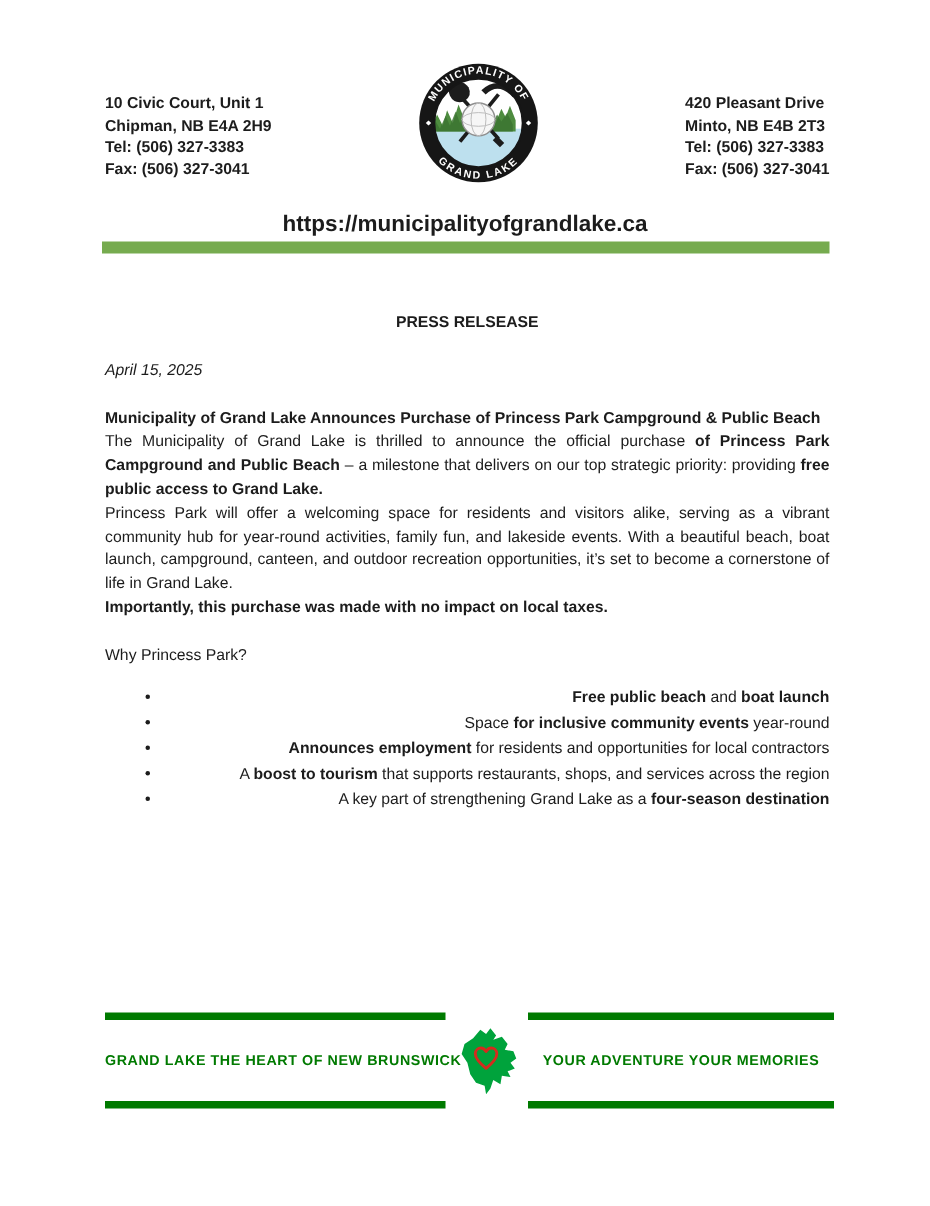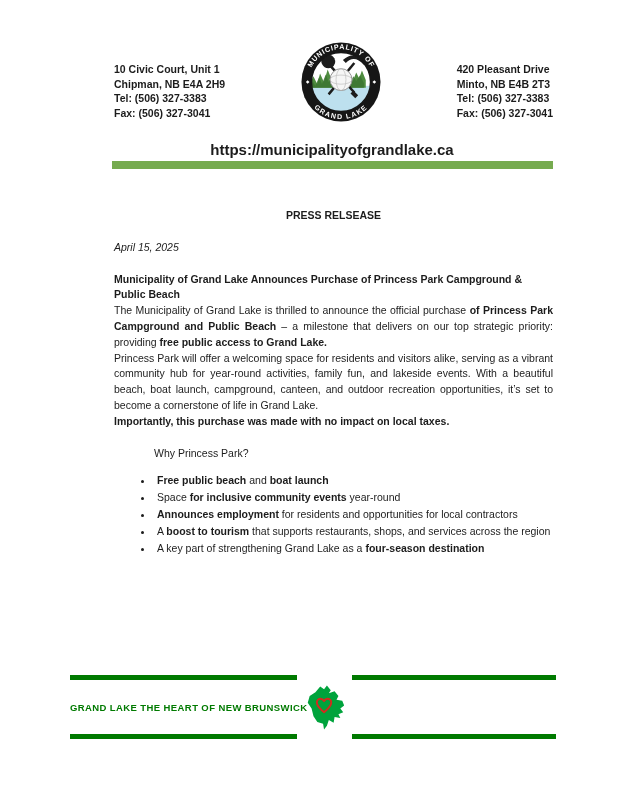--- a/index.html
+++ b/index.html
@@ -12,21 +12,20 @@
   * { margin: 0; padding: 0; box-sizing: border-box; }
   html, body { background: #ffffff; }
   .page {
     position: relative;
     width: 620px;
     height: 804px;
     background: #ffffff;
     font-family: "Liberation Sans", sans-serif;
     color: var(--ink);
     overflow: hidden;
-    padding-left: 44px;
   }
   
   .header {
     display: flex;
     justify-content: space-between;
     align-items: flex-start;
     padding: 40px 67px 0 70px;
   }
   .addr {
     font-size: 10.5px;
@@ -52,28 +51,29 @@
     margin: 39px 67px 0 70px;
     font-size: 10.5px;
     line-height: 15.8px;
   }
   .kicker { font-weight: bold; text-align: center; }
   .date { font-style: italic; margin-top: 16px; }
   .headline { font-weight: bold; margin-top: 16px; }
   .para { text-align: justify; }
   .para.allbold { font-weight: bold; text-align: left; }
   .b { font-weight: bold; }
-  .why { margin-top: 16px; margin-left: 40px; }
+  .why { margin-top: 16px; }
   ul.bullets {
     margin: 11px 0 0 0;
     padding-left: 40px;
   }
   ul.bullets li {
     line-height: 17px;
     padding-left: 3px;
+    text-align: right;
   }
   
   .footer {
     position: absolute;
     left: 70px;
     right: 64px;
     top: 675px;
   }
   .bars { display: flex; }
   .bars .seg-l { width: 227px; height: 5px; background: var(--footer-green); }
@@ -192,20 +192,21 @@
       <div class="seg-r"></div>
     </div>
     <div class="footer-mid">
       <div class="tagline left">GRAND LAKE THE HEART OF NEW BRUNSWICK</div>
       <div class="map-cell">
         <svg width="46" height="49" viewBox="0 0 48 50">
           <path fill="#00A33C" d="M8,13 L14,9 L19,3 L23,6 L26,2 L30,7 L28,10 L34,8 L38,13 L36,17 L42,18 L44,23 L40,26 L43,30 L38,32 L40,36 L34,35 L33,41 L28,38 L26,44 L23,48 L22,42 L16,40 L12,34 L10,26 L6,20 Z"></path>
           <path fill="none" stroke="#D42B1E" stroke-width="2" stroke-linejoin="round" d="M23,30 C17.5,25.5 15.5,22.5 15.5,19.8 C15.5,17.2 17.5,15.8 19.4,15.8 C21.1,15.8 22.3,17 23,18.3 C23.7,17 24.9,15.8 26.6,15.8 C28.5,15.8 30.5,17.2 30.5,19.8 C30.5,22.5 28.5,25.5 23,30 Z"></path>
         </svg>
       </div>
+      <div class="tagline right">YOUR ADVENTURE YOUR MEMORIES</div>
     </div>
     <div class="bars">
       <div class="seg-l"></div>
       <div class="seg-gap"></div>
       <div class="seg-r"></div>
     </div>
   </div>
 
 </div>
 

